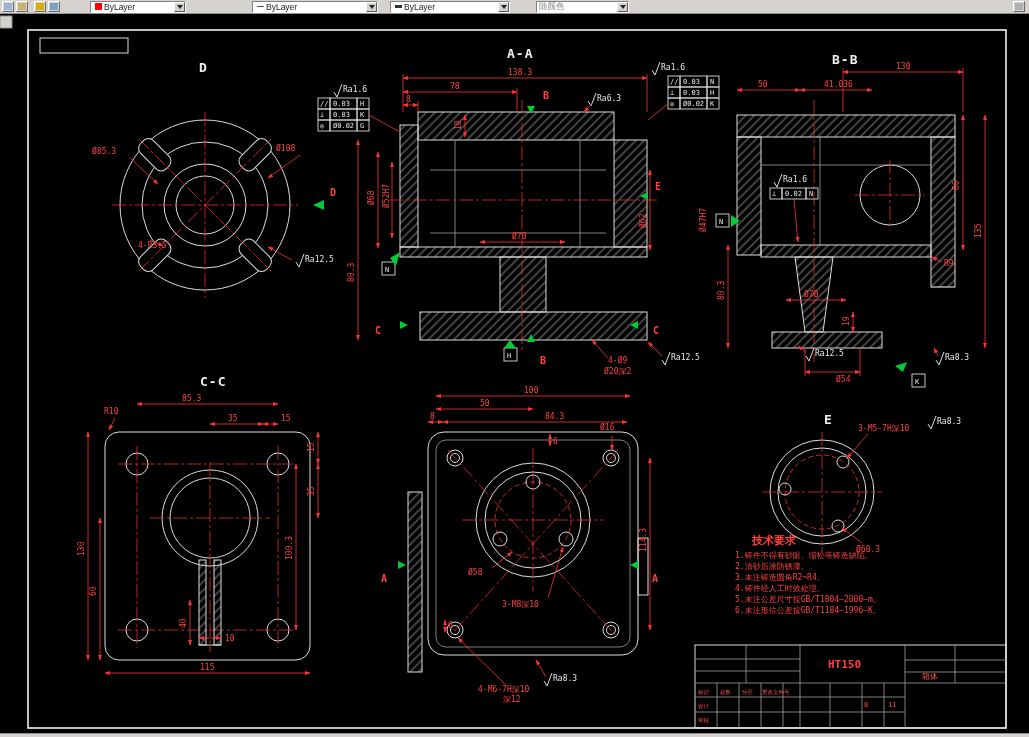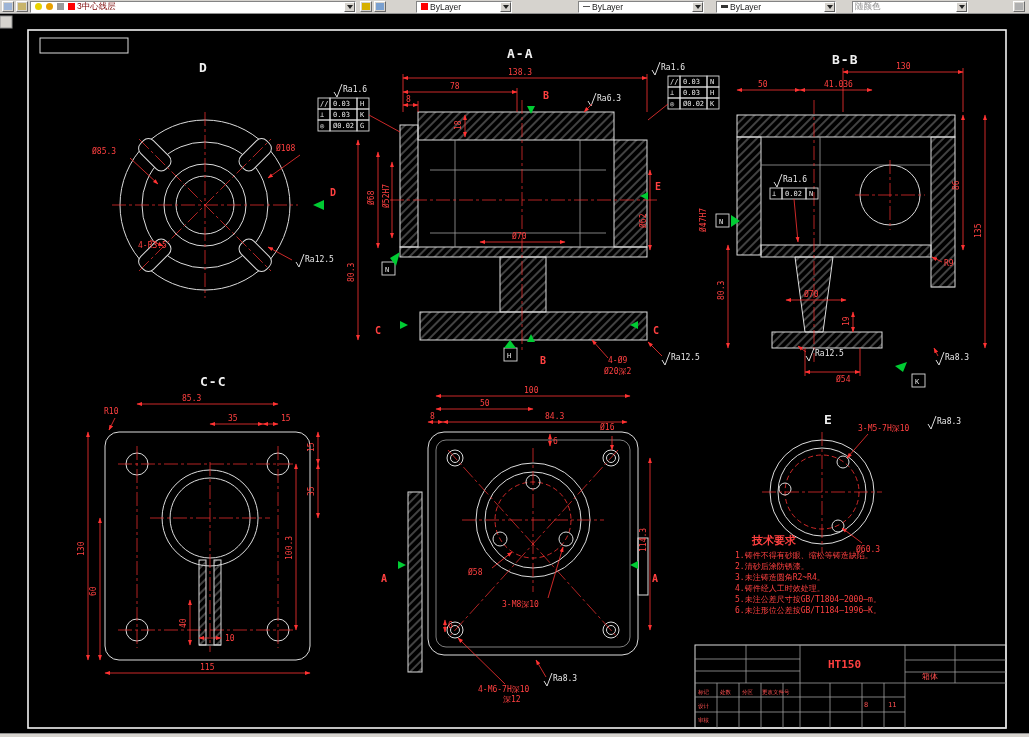--- a/index.html
+++ b/index.html
@@ -43,30 +43,20 @@
 
 
 
 <div class="toolbar">
   <div class="tbicon">
       <span style="background:#9db4d6"></span>
     </div>
   <div class="tbicon">
       <span style="background:#c8b46a"></span>
     </div>
-  <div class="combo" style="width:326px">
-    <span class="chip" style="background:#e8d200;border-radius:50%"></span>
-    <span class="chip" style="background:#e8a000;border-radius:50%"></span>
-    <span class="chip" style="background:#9a9a9a"></span>
-    <span class="chip" style="background:#ff0000"></span>
-    <span class="lbl" style="color:#7a0000">3中心线层</span>
-    <span class="dd">
-        <i></i>
-      </span>
-  </div>
   <div class="tbicon" style="margin-left:4px">
       <span style="background:#d6b000"></span>
     </div>
   <div class="tbicon">
       <span style="background:#7aa0d0"></span>
     </div>
   <div class="combo" style="width:96px;margin-left:28px">
     <span class="chip" style="background:#ff0000"></span>
     <span class="lbl">ByLayer</span>
     <span class="dd">
@@ -80,21 +70,21 @@
         <i></i>
       </span>
   </div>
   <div class="combo" style="width:120px;margin-left:12px">
     <span class="chip" style="background:#333;height:3px"></span>
     <span class="lbl">ByLayer</span>
     <span class="dd">
         <i></i>
       </span>
   </div>
-  <div class="combo" style="width:116px;margin-left:16px;color:#8a8a8a">
+  <div class="combo" style="width:93px;margin-left:26px;color:#8a8a8a">
     <span class="lbl">随颜色</span>
     <span class="dd">
         <i></i>
       </span>
   </div>
   <div class="tbicon" style="margin-left:auto">
       <span style="background:#b0b0b0"></span>
     </div>
 </div>
 

